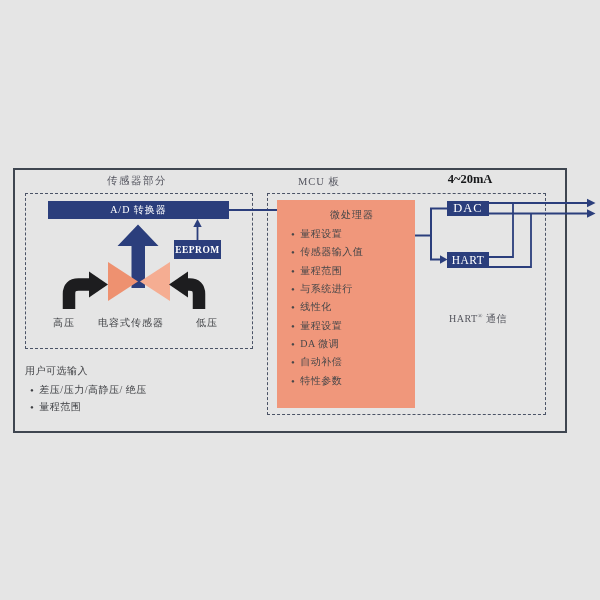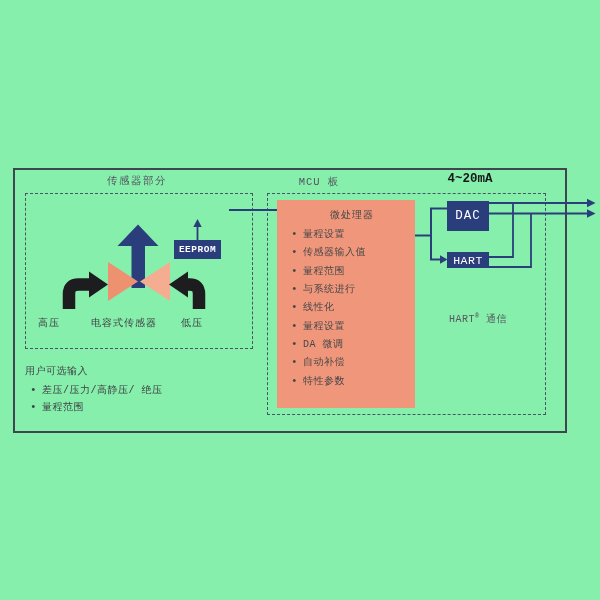--- a/index.html
+++ b/index.html
@@ -1,43 +1,43 @@
 <!DOCTYPE html>
 <html><head>
 <meta charset="utf-8">
 <style>
   html,body{margin:0;padding:0;background:#ffffff;}
   #canvas{
-    position:relative;width:600px;height:600px;background:#86efac;overflow:hidden;
-    font-family:Liberation Mono, monospace;
+    position:relative;width:600px;height:600px;background:#e5e5e5;overflow:hidden;
+    font-family:Liberation Serif, serif;
   }
   .abs{position:absolute;}
   
   .outer-box{left:13px;top:168px;width:550px;height:261px;border:2px solid #3f4650;}
   .dashed-box{border:1.5px dashed #4b5366;}
   .sensor-dashed{left:25px;top:193px;width:226px;height:154px;}
   .mcu-dashed{left:267px;top:193px;width:277px;height:220px;}
   .section-title{font-size:10.5px;color:#54555f;letter-spacing:1.5px;text-align:center;white-space:nowrap;}
   .t-sensor{left:87px;top:174px;width:100px;}
   .t-mcu{left:269px;top:175px;width:100px;letter-spacing:1px;}
   .t-ma{left:420px;top:172px;width:100px;font-weight:bold;color:#17181a;font-size:12.5px;letter-spacing:0;text-align:center;}
   
   .navy-box{background:#2b3e7c;color:#ffffff;display:flex;align-items:center;justify-content:center;white-space:nowrap;}
   .ad-bar{left:48px;top:201px;width:181px;height:18px;font-size:10px;letter-spacing:1px;}
   .eeprom{left:174px;top:240px;width:47px;height:19px;font-size:9.5px;font-weight:bold;letter-spacing:.5px;}
-  .dac{left:447px;top:201px;width:42px;height:30px;font-size:12.5px;letter-spacing:1px;}
+  .dac{left:447px;top:201px;width:42px;height:15px;font-size:12.5px;letter-spacing:1px;}
   .hart{left:447px;top:252px;width:42px;height:16px;font-size:11.5px;letter-spacing:.5px;}
   
   .micro-box{left:277px;top:200px;width:138px;height:208px;background:#f0977b;}
   .micro-title{position:absolute;left:9px;top:8px;font-size:10px;color:#474749;letter-spacing:1px;white-space:nowrap;margin-left:44px;}
   .features{position:absolute;left:14px;top:25px;margin:0;padding:0;list-style:none;}
   .features li{height:18.3px;display:flex;align-items:center;font-size:10px;color:#474749;letter-spacing:.5px;white-space:nowrap;}
   .features .bullet{margin-right:5px;font-size:11px;}
   
-  .sensor-label{font-size:10px;color:#3f4044;text-align:left;letter-spacing:1px;white-space:nowrap;}
+  .sensor-label{font-size:10px;color:#3f4044;text-align:center;letter-spacing:1px;white-space:nowrap;}
   .l-high{left:38px;top:316px;width:52px;}
   .l-cap{left:91px;top:316px;width:80px;}
   .l-low{left:181px;top:316px;width:52px;}
   
   .ui-line{font-size:10px;color:#3f4044;letter-spacing:.5px;display:flex;align-items:center;white-space:nowrap;}
   .ui-title{left:25px;top:364px;}
   .ui-1{left:30px;top:383px;}
   .ui-2{left:30px;top:400px;}
   .ui-line .bullet{margin-right:5px;font-size:11px;}
   
@@ -129,20 +129,21 @@
     <polygon points="108,262 138,281.5 108,301" fill="#ee9170"></polygon>
     <polygon points="170,262 140,281.5 170,301" fill="#f5ad92"></polygon>
 
     <path d="M69 309 L69 294 Q69 284.5 78.5 284.5 L90 284.5" stroke="#1d1d1f" stroke-width="12.5" fill="none"></path>
     <polygon points="89,271.5 89,297.5 108,284.5" fill="#1d1d1f"></polygon>
 
     <path d="M199 309 L199 294 Q199 284.5 189.5 284.5 L187 284.5" stroke="#1d1d1f" stroke-width="12.5" fill="none"></path>
     <polygon points="188,271.5 188,297.5 169,284.5" fill="#1d1d1f"></polygon>
   </svg>
 
+  <div class="abs navy-box ad-bar">A/D 转换器</div>
   <div class="abs navy-box eeprom">EEPROM</div>
   <div class="abs navy-box dac">DAC</div>
   <div class="abs navy-box hart">HART</div>
 
   <div class="abs sensor-label l-high">高压</div>
   <div class="abs sensor-label l-cap">电容式传感器</div>
   <div class="abs sensor-label l-low">低压</div>
 
   <div class="abs ui-line ui-title">用户可选输入</div>
   <div class="abs ui-line ui-1">

